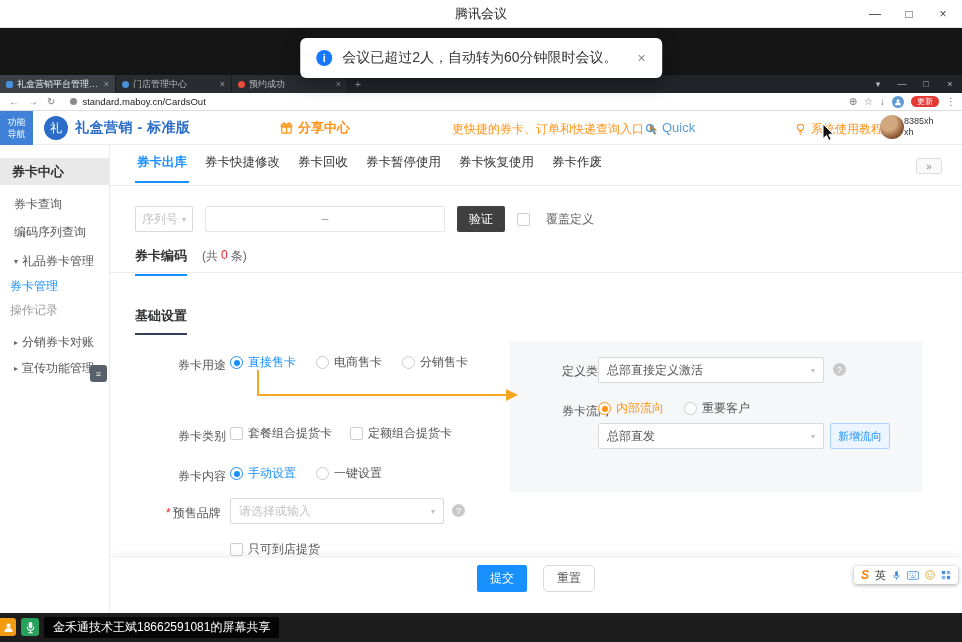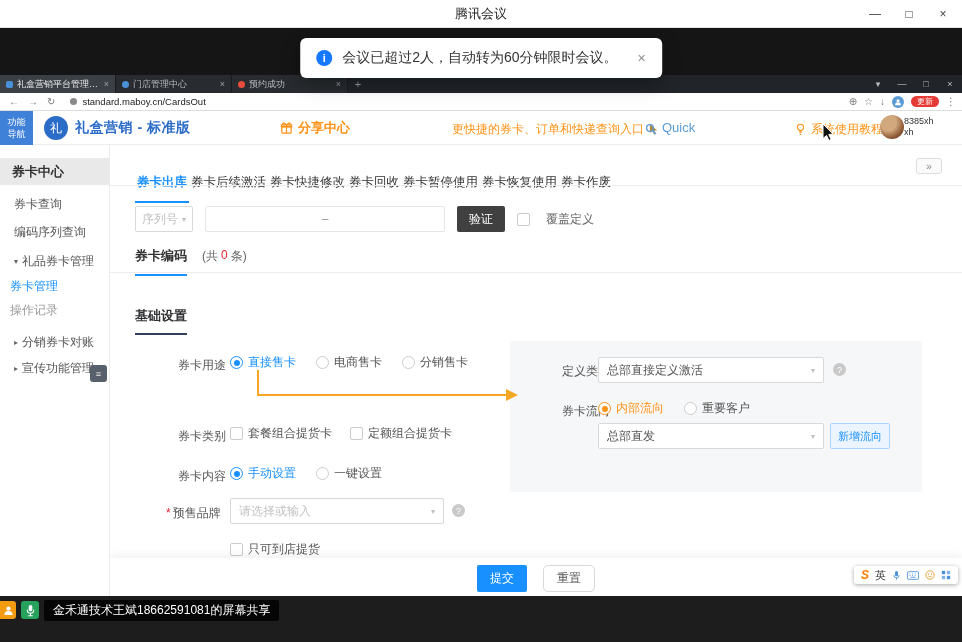--- a/index.html
+++ b/index.html
@@ -57,21 +57,21 @@
   .sb-title{position:absolute;top:13px;left:0;right:0;height:27px;background:#e9e9e9;display:flex;align-items:center;padding-left:12px;font-size:13px;font-weight:bold;color:#333}
   .sb-item{position:absolute;left:0;right:0;height:24px;display:flex;align-items:center;padding-left:14px;font-size:12px;color:#555;gap:4px;white-space:nowrap}
   .sb-item .tri{font-size:8px;color:#666;flex:none}
   .sb-item.active{color:#1890ff}
   .sb-item.muted{color:#9b9b9b}
   .sb-sub{padding-left:10px}
   .sb-handle{position:absolute;left:90px;top:220px;width:17px;height:17px;background:#58616b;border-radius:3px;display:flex;align-items:center;justify-content:center;color:#e8e8e8;font-size:9px}
 
   
   .content{position:absolute;top:145px;left:110px;right:0;bottom:29px;background:#fff;overflow:hidden;z-index:3}
-  .ctabs{position:absolute;top:26px;left:25px;display:flex;font-size:12.5px;color:#333}
+  .ctabs{position:absolute;top:6px;left:25px;display:flex;gap:14px;font-size:12.5px;color:#333}
   .ctab{padding:3px 2px 10px 2px}
   .ctab.active{color:#1890ff;font-weight:bold;border-bottom:2px solid #1890ff}
   .ctabs-line{position:absolute;top:40px;left:0;right:0;border-top:1px solid #ececec}
   .more-btn{position:absolute;top:13px;right:20px;width:26px;height:16px;border:1px solid #ddd;border-radius:3px;color:#888;font-size:10px;display:flex;align-items:center;justify-content:center;background:#fafafa}
 
   .serial-row{position:absolute;top:61px;left:25px;display:flex;align-items:center;gap:12px}
   .mini-select{width:58px;height:26px;border:1px solid #d9d9d9;border-radius:2px;display:flex;align-items:center;justify-content:space-between;padding:0 6px;font-size:12px;color:#bfbfbf;background:#fff}
   .caret{font-size:8px;color:#bfbfbf}
   .serial-input{width:240px;height:26px;border:1px solid #e6e6e6;border-radius:2px;display:flex;align-items:center;justify-content:center;font-size:12px;color:#999;background:#fff}
   .btn-primary{height:26px;padding:0 12px;background:#404040;color:#fff;font-size:12px;border-radius:2px;display:flex;align-items:center}
@@ -110,21 +110,21 @@
   .btn-submit{height:27px;padding:0 13px;background:#1890ff;color:#fff;font-size:12px;border-radius:2px;display:flex;align-items:center}
   .btn-secondary{height:27px;padding:0 13px;background:#fff;border:1px solid #d9d9d9;color:#555;font-size:12px;border-radius:5px;display:flex;align-items:center}
 
   
   .ime{position:absolute;top:566px;right:4px;height:18px;background:#fff;border-radius:3px;box-shadow:0 1px 4px rgba(0,0,0,.35);display:flex;align-items:center;gap:6px;padding:0 7px;z-index:40}
   .ime-logo{color:#ff7e00;font-weight:bold;font-style:italic;font-size:12px}
   .ime-mode{font-size:11px;color:#333}
   .ime-ico{display:flex;align-items:center}
 
   
-  .taskbar{position:absolute;left:0;right:0;bottom:0;height:46px;background:#1d1d1d;z-index:10}
+  .taskbar{position:absolute;left:0;right:0;bottom:0;height:29px;background:#1d1d1d;z-index:10}
   .tb-orange{position:absolute;left:0;top:5px;width:16px;height:18px;background:#f39c12;border-radius:0 3px 3px 0;display:flex;align-items:center;justify-content:center}
   .tb-mic{position:absolute;left:21px;top:5px;width:18px;height:18px;background:#27a25c;border-radius:3px;display:flex;align-items:center;justify-content:center}
   .tb-label{position:absolute;left:44px;top:4px;height:21px;background:#050505;color:#fff;font-size:12px;display:flex;align-items:center;padding:0 9px;border-radius:2px;white-space:nowrap}
 
   .cursor{position:absolute;left:822px;top:123px;z-index:70;pointer-events:none}
 </style>
 </head>
 <body>
 
 <div class="window">
@@ -260,21 +260,20 @@
     <div class="sb-item" style="top:211px">
       <span class="tri">▸</span>
       <span>宣传功能管理</span>
     </div>
     <div class="sb-handle">≡</div>
   </div>
 
   <div class="content">
     <div class="ctabs">
       <span class="ctab active">券卡出库</span>
-      <span class="ctab">券卡后续激活</span>
       <span class="ctab">券卡快捷修改</span>
       <span class="ctab">券卡回收</span>
       <span class="ctab">券卡暂停使用</span>
       <span class="ctab">券卡恢复使用</span>
       <span class="ctab">券卡作废</span>
     </div>
     <div class="ctabs-line"></div>
     <div class="more-btn">»</div>
 
     <div class="serial-row">

